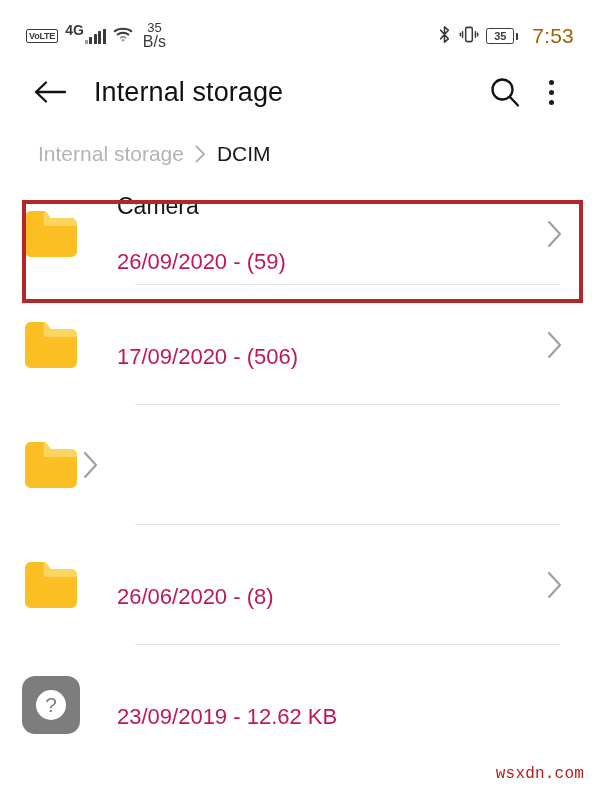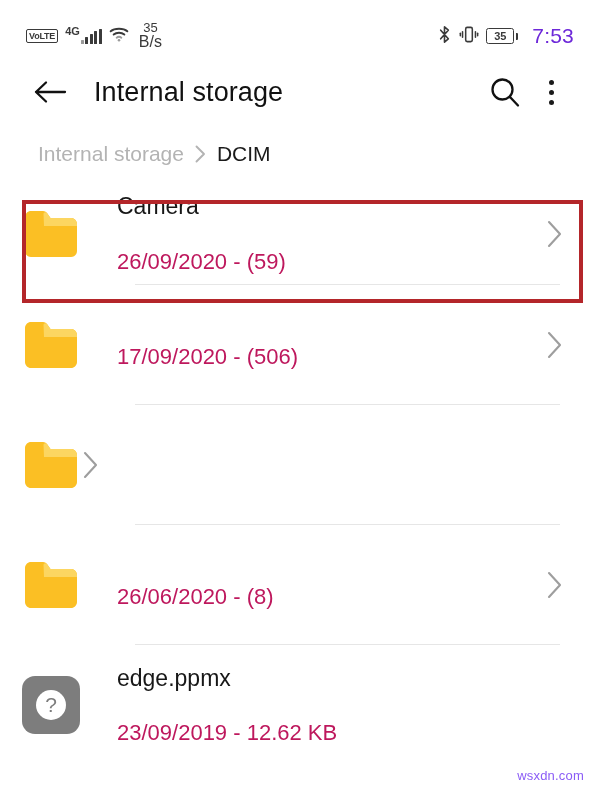--- a/index.html
+++ b/index.html
@@ -44,21 +44,21 @@
     color: #3a3a3a;
     letter-spacing: -0.2px;
     font-family: "Liberation Sans", sans-serif;
   }
   .net-group {
     display: flex;
     align-items: flex-end;
     gap: 1px;
   }
   .net-label {
-    font-size: 11px;
+    font-size: 14px;
     color: #3a3a3a;
     line-height: 1;
     position: relative;
     top: -7px;
     font-weight: 600;
   }
   .bars {
     display: flex;
     align-items: flex-end;
     gap: 1.5px;
@@ -112,21 +112,21 @@
   }
   .battery .cap {
     width: 2.5px;
     height: 7px;
     background: #3a3a3a;
     border-radius: 0 1px 1px 0;
     margin-left: 1.5px;
   }
   .clock {
     font-size: 21px;
-    color: #6d28d9;
+    color: #a16207;
     margin-left: 7px;
     letter-spacing: 0.2px;
   }
 
   
   .appbar {
     height: 72px;
     display: flex;
     align-items: center;
     padding: 0 26px 0 28px;
@@ -249,23 +249,23 @@
     border: 4px solid #b4262a;
     pointer-events: none;
     z-index: 5;
   }
 
   
   .watermark {
     position: absolute;
     right: 16px;
     bottom: 12px;
-    font-size: 13px;
-    color: #8b5cf6;
-    font-family: Liberation Sans, sans-serif;
+    font-size: 16px;
+    color: #b91c1c;
+    font-family: Liberation Mono, monospace;
     letter-spacing: 0.2px;
   }
 </style>
 </head>
 <body>
 
 <div class="phone">
 
   <div class="statusbar">
     <div class="status-left">
@@ -413,21 +413,20 @@
       <span class="divider"></span>
     </div>
 
     <div class="row">
       <span class="row-icon">
         <span class="unknown-icon">
             <span class="disc">?</span>
           </span>
       </span>
       <span class="row-text">
-        <span class="row-name">edge.ppmx</span>
         <span class="row-meta">23/09/2019 - 12.62 KB</span>
       </span>
     </div>
 
   </div>
 
   <div class="highlight-box"></div>
 
   <div class="watermark">wsxdn.com</div>
 

